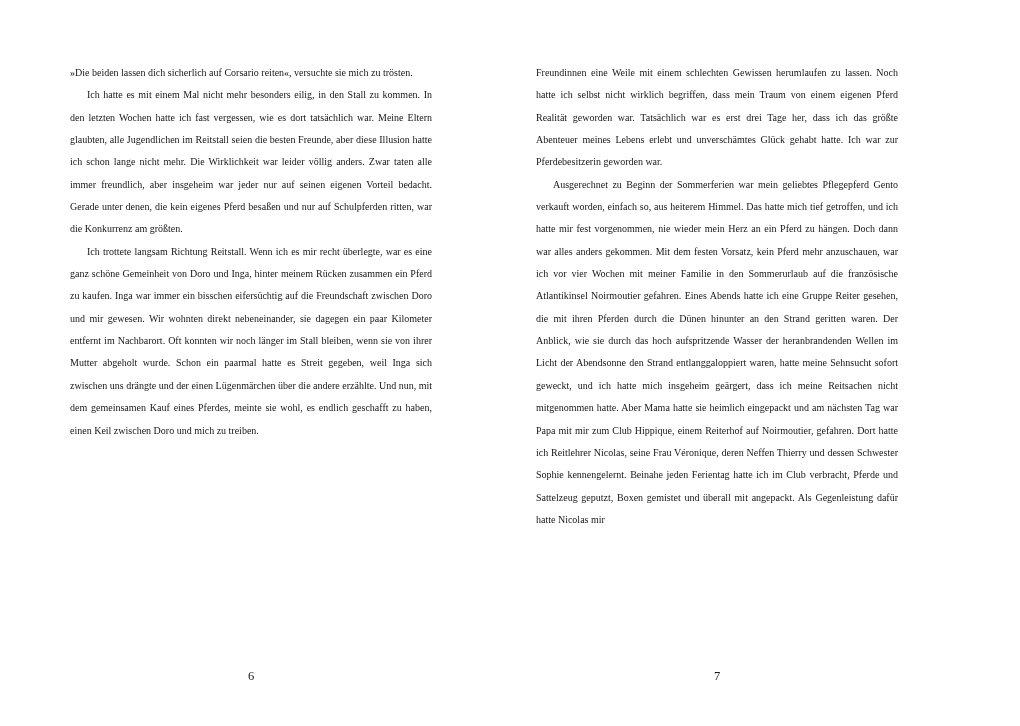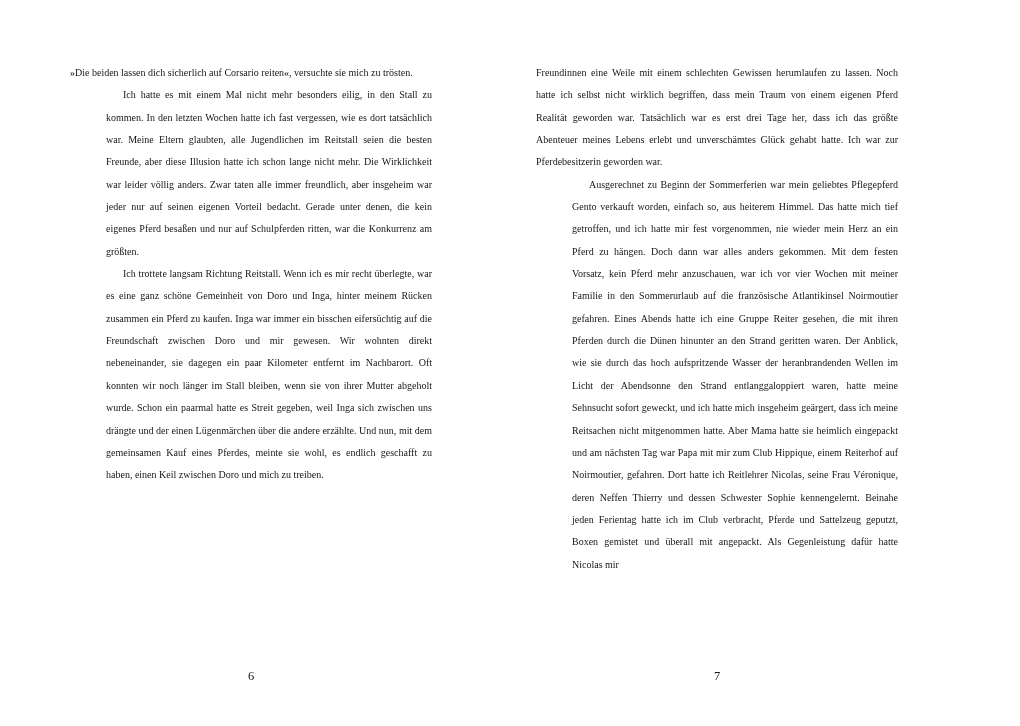--- a/index.html
+++ b/index.html
@@ -35,21 +35,20 @@
   .para {
     margin: 0;
     text-align: justify;
     text-justify: inter-word;
     font-size: 10px;
     line-height: 22.35px;
     hyphens: manual;
   }
   .para.indent {
     text-indent: 17px;
-    margin-left: 36px;
   }
   .folio {
     position: absolute;
     bottom: 0px;
     left: 0;
     width: 100%;
     text-align: center;
     font-size: 12.5px;
     line-height: 16px;
     color: #161616;

